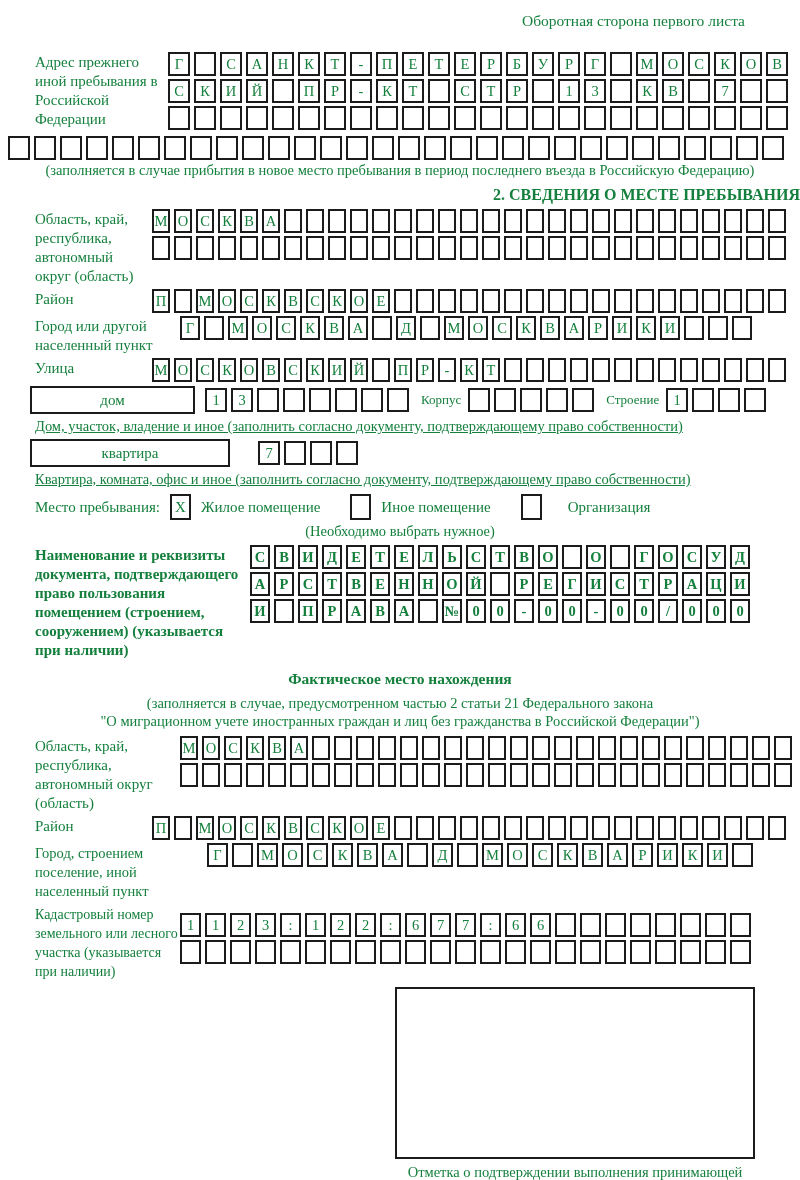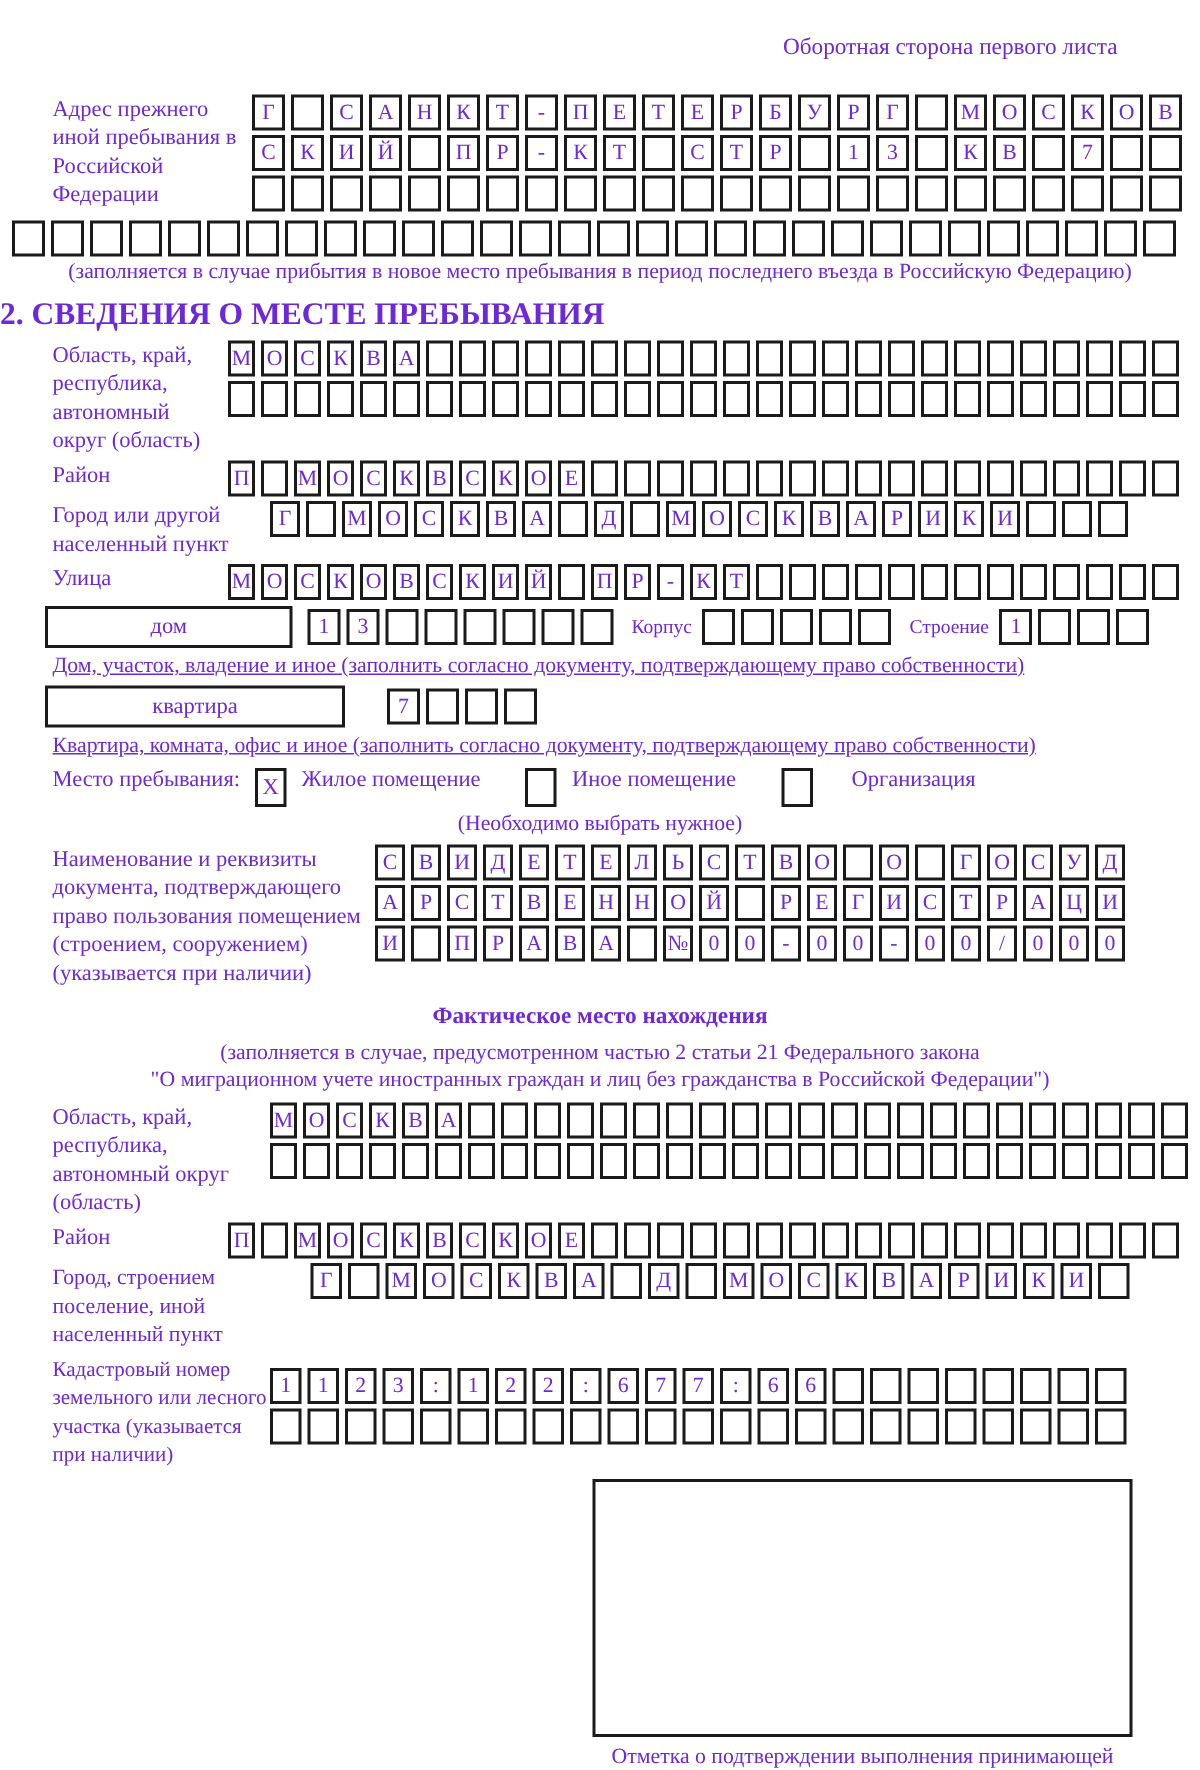--- a/index.html
+++ b/index.html
@@ -1,19 +1,19 @@
 <!DOCTYPE html>
 <html><head>
 <meta charset="utf-8">
 <style>
   html,body { margin:0; padding:0; background:#ffffff; }
   .page {
     position:relative; width:800px; height:1180px; overflow:hidden;
-    box-sizing:border-box; padding-top:23px;
-    background:#ffffff; color:#6d28d9;
+    box-sizing:border-box; padding-top:12px;
+    background:#ffffff; color:#15803d;
     font-family:"Liberation Serif","DejaVu Serif",serif;
   }
   .hdr { text-align:right; padding-right:55px; font-size:15.5px; line-height:18px; }
 
   .frow { display:flex; align-items:flex-start; margin-left:35px; margin-bottom:3px; }
   .label { font-size:15px; line-height:19px; padding-top:1px; flex:0 0 auto; }
   .lw130 { width:133px; }
   .lw117 { width:117px; }
   .lw145 { width:145px; }
   .lw172 { width:172px; font-size:14.5px; }
@@ -31,40 +31,40 @@
   }
   .w22 { width:22px; }
   .w21 { width:21px; }
   .w20 { width:20px; }
   .cb  { width:21px; height:26px; font-size:15px; }
 
   .fullrow { margin-left:8px; margin-bottom:1px; }
   .note { font-size:14.5px; line-height:18px; }
   .center { text-align:center; }
   .leftnote { margin-left:35px; margin-bottom:4px;text-decoration:underline; }
-  .title { text-align:left; font-weight:bold; font-size:21px; margin:7px 0 5px 0; }
+  .title { text-align:right; font-weight:bold; font-size:16px; margin:7px 0 5px 0; }
   .subtitle { text-align:center; font-weight:bold; font-size:15.5px; margin:10px 0 6px 0; }
 
   .domrow { display:flex; align-items:center; margin:4px 0 3px 30px; }
   .widebox {
     box-sizing:border-box; height:28px; border:2px solid #1b1b1b;
     display:inline-flex; align-items:center; justify-content:center;
     font-size:15px; background:#fff; flex:0 0 auto;
   }
   .dombox { width:165px; margin-right:10px; }
   .kvbox  { width:200px; margin-right:28px; }
   .inlbl { font-size:13px; margin:0 7px 0 12px; flex:0 0 auto; }
 
-  .mestorow { display:flex; align-items:flex-start; margin:6px 0 2px 35px; }
+  .mestorow { display:flex; align-items:center; margin:6px 0 2px 35px; }
   .mestorow .mlabel { font-size:15px; margin-right:10px; }
   .mestorow .opt { font-size:15px; margin:0 22px 0 10px; }
   .mestorow .opt.last { margin-right:0; margin-left:26px; }
   .mestorow .gap { margin-left:8px; }
 
-  .docblock { margin-top:5px; }
+  .docblock { margin-top:5px;font-weight:bold; }
   .kadrows { margin-top:9px; }
 
   .stampwrap { margin-top:6px; }
   .stampbox {
     box-sizing:border-box; margin-left:395px; width:360px; height:172px;
     border:2px solid #1b1b1b; background:#fff;
   }
   .stampcap {
     width:392px; margin:4px 0 0 379px; text-align:center;
     font-size:14.5px; line-height:19px;

